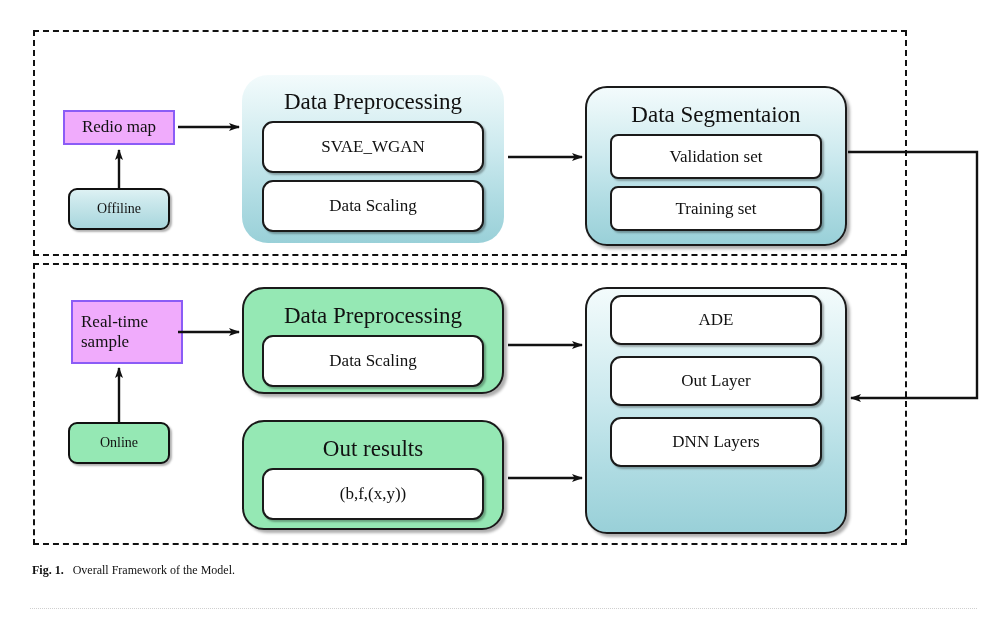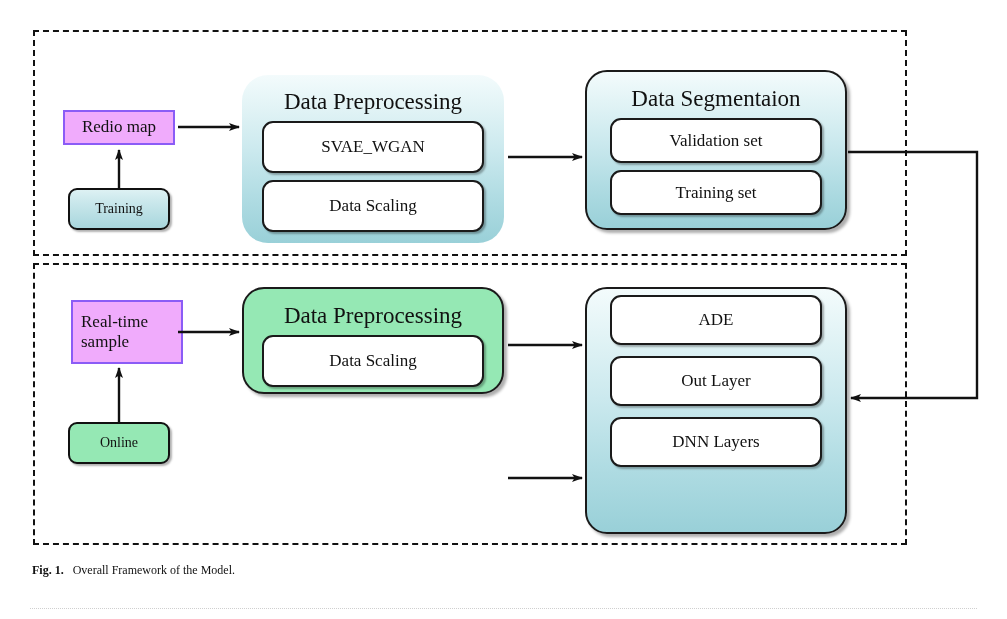--- a/index.html
+++ b/index.html
@@ -116,23 +116,23 @@
     margin: 0 auto 7px auto;
   }
 
   
   #panel-preprocess-offline {
     left: 242px; top: 75px; width: 262px; height: 168px;
   }
   #panel-preprocess-offline .inner-item { width: 222px; height: 52px; }
 
   #panel-segmentation {
-    left: 585px; top: 70px; width: 262px; height: 160px;
-  }
-  #panel-segmentation .inner-item { width: 212px; height: 45px; }
+    left: 585px; top: 86px; width: 262px; height: 160px;
+  }
+  #panel-segmentation .inner-item { width: 212px; height: 45px; border-radius: 8px; }
 
   #panel-preprocess-online {
     left: 242px; top: 287px; width: 262px; height: 107px;
   }
   #panel-preprocess-online .inner-item { width: 222px; height: 52px; }
 
   #panel-out-results {
     left: 242px; top: 420px; width: 262px; height: 110px;
   }
   #panel-out-results .inner-item { width: 222px; height: 52px; }
@@ -176,21 +176,21 @@
 
 <div id="page">
 
   <div class="phase-box" id="phase-offline"></div>
 
   <div class="plain-box" id="radio-map-box">
     <span class="lbl">Redio map</span>
   </div>
 
   <div class="pill-box" id="offline-pill">
-    <span>Training</span>
+    <span>Offiline</span>
   </div>
 
   <div class="group-panel teal soft" id="panel-preprocess-offline">
     <div class="group-title">Data Preprocessing</div>
     <div class="inner-item">SVAE_WGAN</div>
     <div class="inner-item">Data Scaling</div>
   </div>
 
   <div class="group-panel teal" id="panel-segmentation">
     <div class="group-title">Data Segmentaion</div>
@@ -209,20 +209,24 @@
 
   <div class="pill-box" id="online-pill">
     <span>Online</span>
   </div>
 
   <div class="group-panel green" id="panel-preprocess-online">
     <div class="group-title">Data Preprocessing</div>
     <div class="inner-item">Data Scaling</div>
   </div>
 
+  <div class="group-panel green" id="panel-out-results">
+    <div class="group-title">Out results</div>
+    <div class="inner-item">(b,f,(x,y))</div>
+  </div>
 
   <div class="group-panel teal" id="panel-deep-learning">
     <div class="inner-item">ADE</div>
     <div class="inner-item">Out Layer</div>
     <div class="inner-item">DNN Layers</div>
   </div>
 
   <svg id="connectors" viewBox="0 0 1007 619" width="1007" height="619">
     <defs>
       <marker id="arrowhead" markerWidth="11" markerHeight="8" refX="10" refY="4" orient="auto" markerUnits="userSpaceOnUse">

